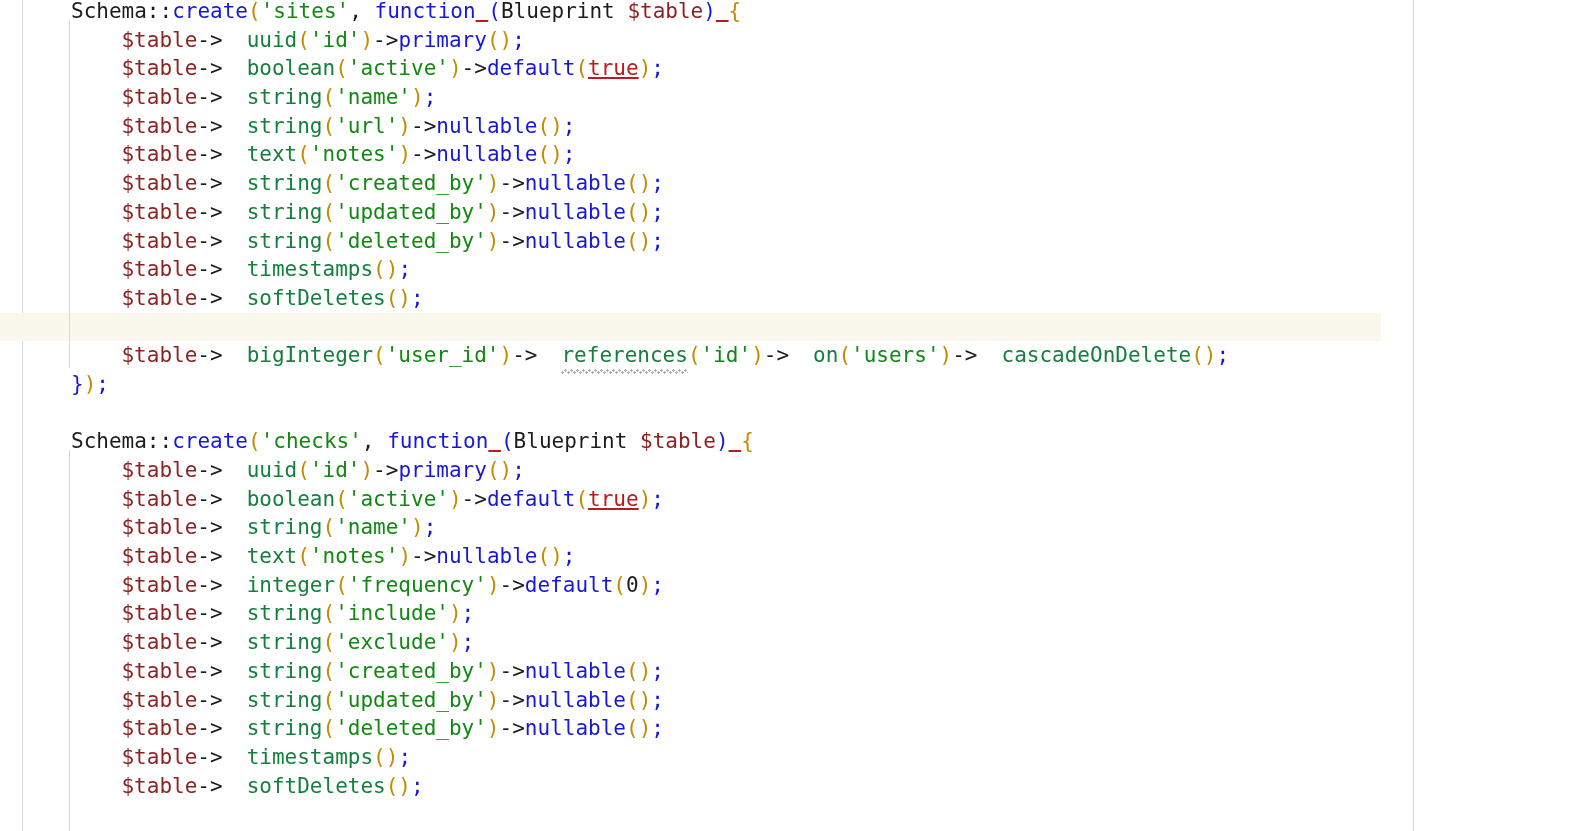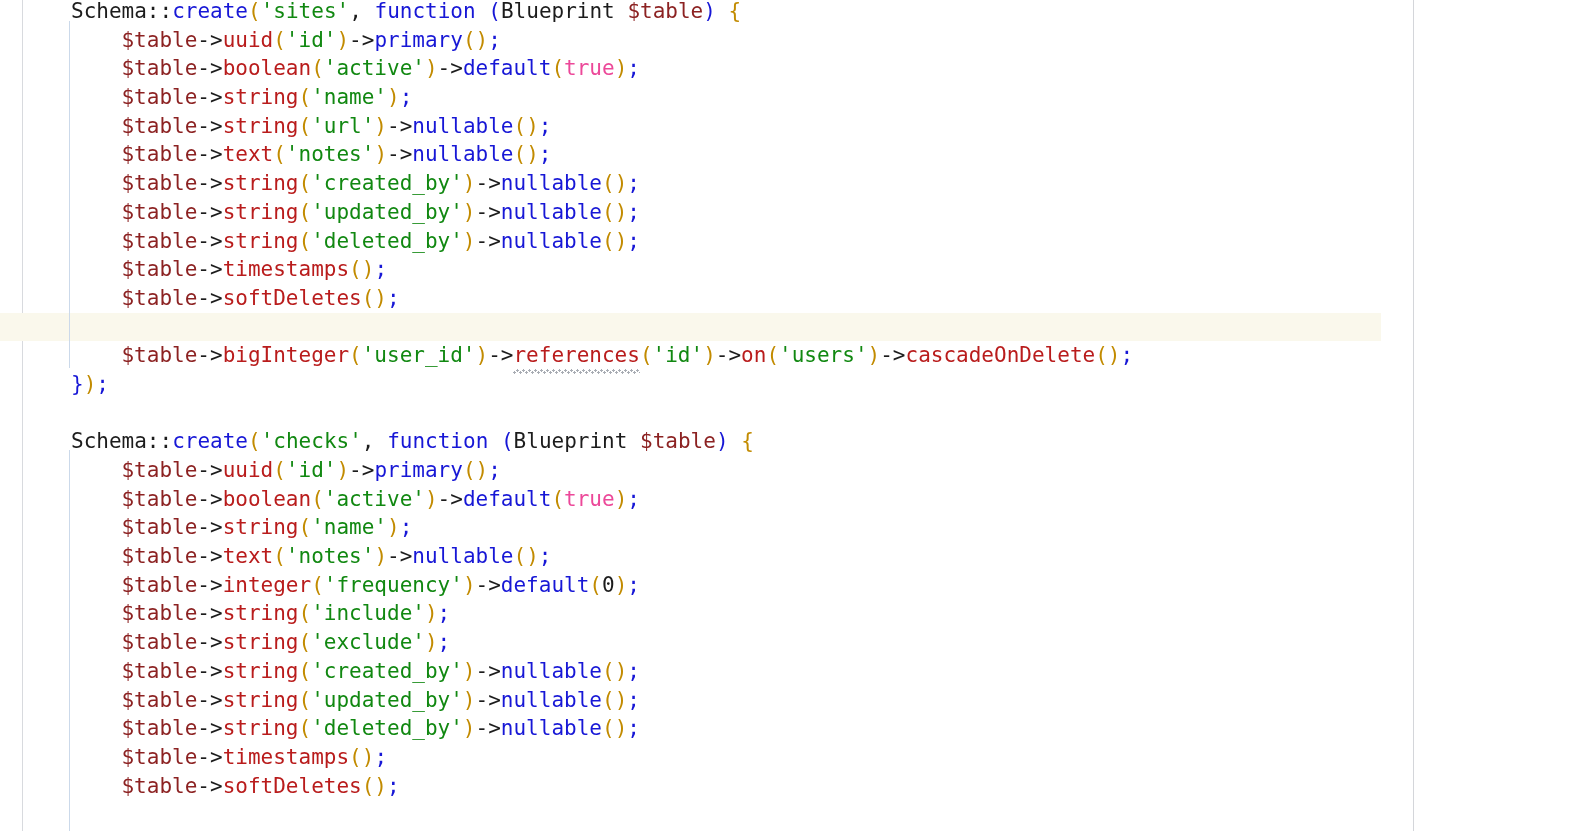--- a/index.html
+++ b/index.html
@@ -66,23 +66,23 @@
     white-space: pre;
     letter-spacing: 0px;
   }
   .line {
     height: 28.7px;
     padding-left: 71px;
     box-sizing: border-box;
   }
 
   
-  .t-plain   { color: #ec4899; }
+  .t-plain   { color: #b91c1c; text-decoration: underline; }
   .t-kw      { color: #1717d6; }
-  .t-method  { color: #b91c1c; }
+  .t-method  { color: #15803d; margin-left: 24px; }
   .t-var     { color: #8c2222; }
   .t-str     { color: #118811; }
   .t-punct   { color: #1c1c1c; }
   .t-paren1  { color: #c28b00; }
   .t-paren2  { color: #1717d6; }
   .t-num     { color: #1c1c1c; }
   .t-class   { color: #1c1c1c; }
   .t-semi    { color: #1717d6; }
 
   

